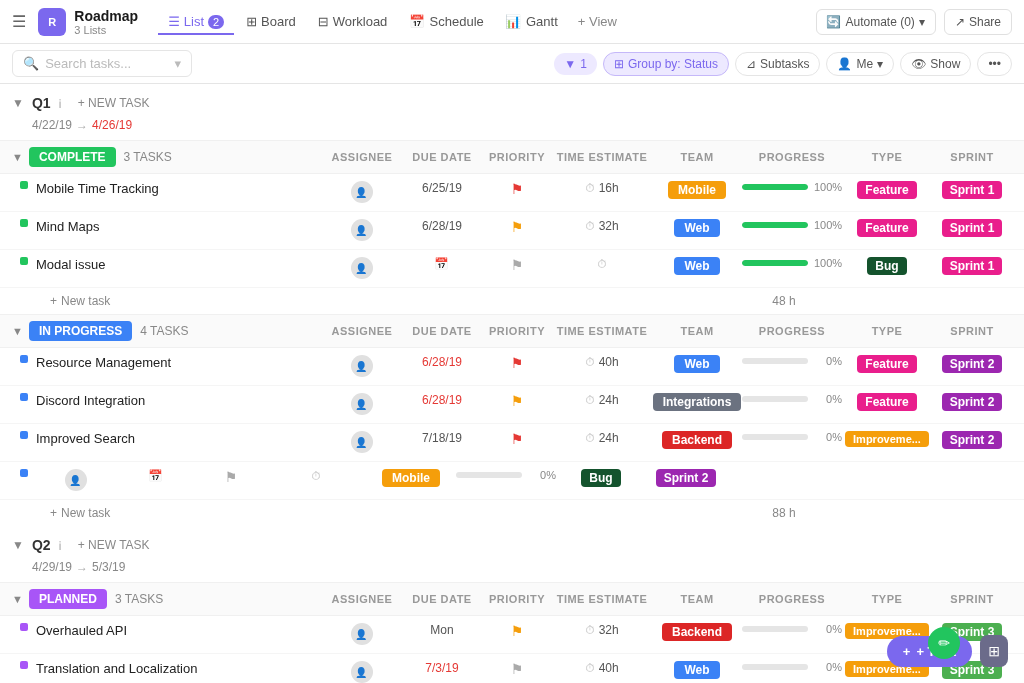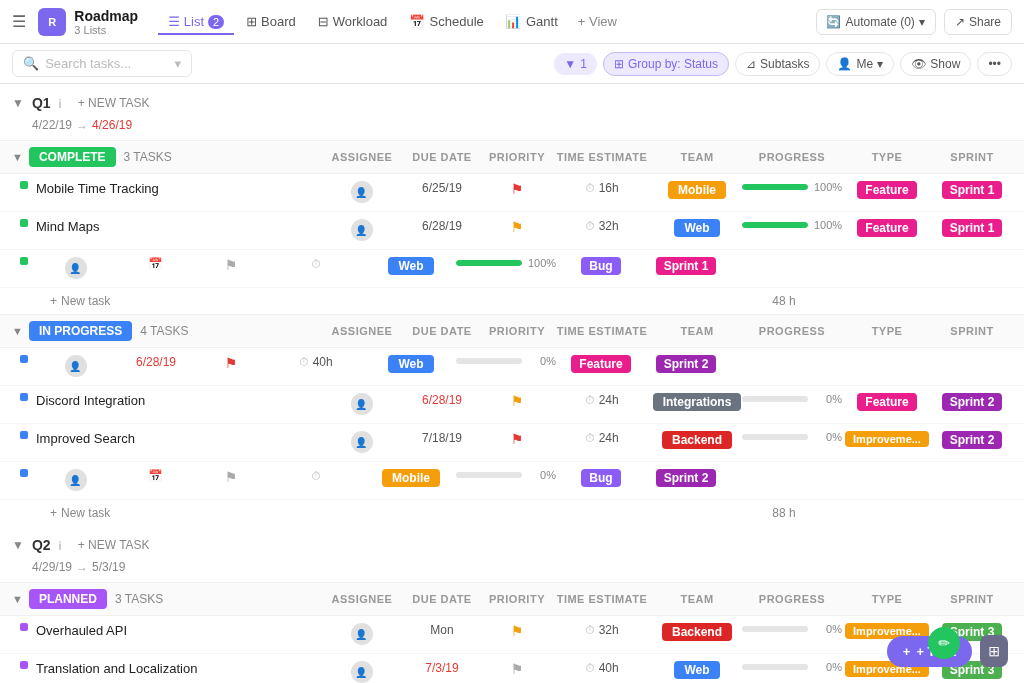--- a/index.html
+++ b/index.html
@@ -166,21 +166,21 @@
     .progress-bar-fill { height: 100%; border-radius: 3px; }
     .progress-full { background: #22c55e; }
     .progress-label { color: #888; font-size: 11px; width: 28px; text-align: right; }
 
     .task-type { width: 90px; display: flex; justify-content: center; }
     .type-badge {
       padding: 2px 8px; border-radius: 4px;
       font-size: 12px; font-weight: 600; color: white;
     }
     .type-feature { background: #e91e8c; }
-    .type-bug { background: #8b5cf6; }
+    .type-bug { background: #14532d; }
     .type-improvement { background: #f59e0b; }
 
     .task-sprint { width: 80px; display: flex; justify-content: center; }
     .sprint-badge-colored {
       padding: 2px 8px; border-radius: 4px;
       font-size: 12px; font-weight: 600; color: white;
     }
     .sprint-1 { background: #e91e8c; }
     .sprint-2 { background: #9c27b0; }
     .sprint-3 { background: #4caf50; }
@@ -384,20 +384,21 @@
             <span class="type-badge type-feature">Feature</span>
           </div>
         <div class="task-sprint">
             <span class="sprint-badge-colored sprint-1">Sprint 1</span>
           </div>
       </div>
 
       <div class="task-row">
         <span class="task-indent"></span>
         <span class="task-color-dot" style="background:#22c55e;"></span>
+        <span class="task-name">Modal issue</span>
         <div class="task-assignee">
             <div class="avatar-placeholder">👤</div>
           </div>
         <div class="task-duedate duedate-empty">📅</div>
         <div class="task-priority">
             <span class="priority-flag priority-low">⚑</span>
           </div>
         <div class="task-timeest">
             <span class="time-icon">⏱</span>
           </div>
@@ -439,20 +440,21 @@
           <span class="col-team">TEAM</span>
           <span class="col-progress">PROGRESS</span>
           <span class="col-type">TYPE</span>
           <span class="col-sprint">SPRINT</span>
         </div>
       </div>
 
       <div class="task-row">
         <span class="task-indent"></span>
         <span class="task-color-dot" style="background:#3b82f6;"></span>
+        <span class="task-name">Resource Management</span>
         <div class="task-assignee">
             <div class="avatar-placeholder">👤</div>
           </div>
         <div class="task-duedate duedate-overdue">6/28/19</div>
         <div class="task-priority">
             <span class="priority-flag priority-high">⚑</span>
           </div>
         <div class="task-timeest"><span class="time-icon">⏱</span>40h</div>
         <div class="task-team">
             <span class="team-badge team-web">Web</span>

